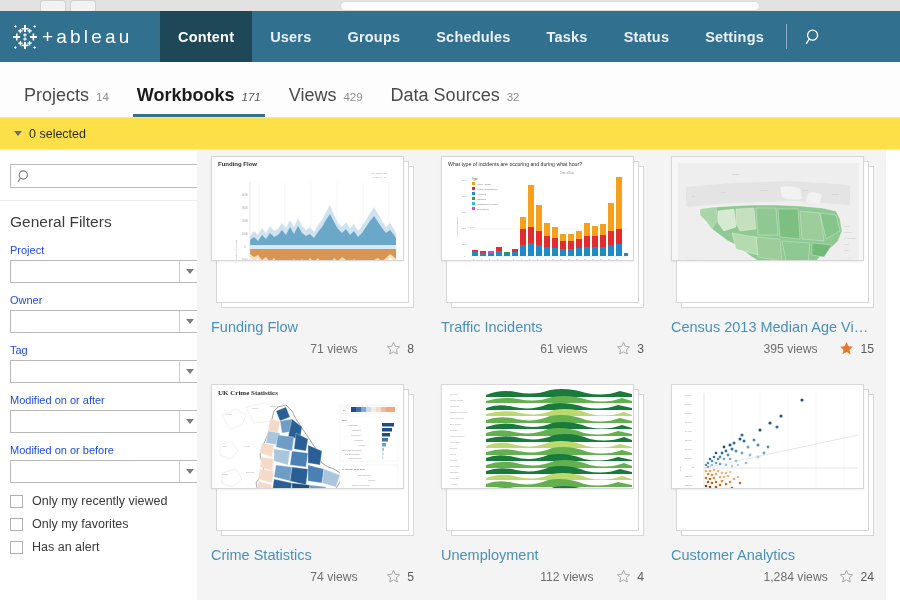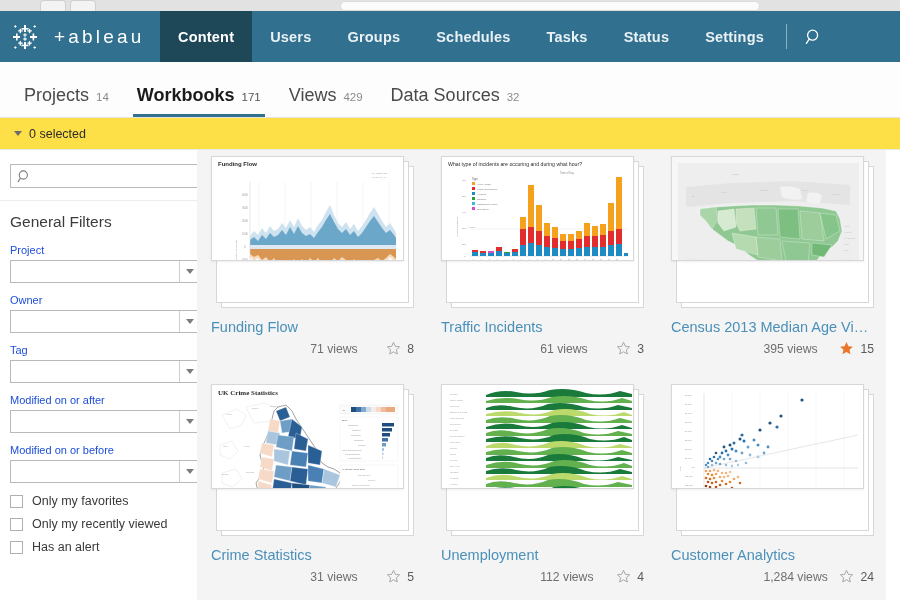--- a/index.html
+++ b/index.html
@@ -59,21 +59,21 @@
     display: flex;
     align-items: center;
     padding-left: 12px;
     box-sizing: border-box;
   }
   .logo-mark { width: 26px; height: 26px; flex: none; }
   .logo-text {
     color: #ffffff;
     font-size: 19px;
     letter-spacing: 3.2px;
-    margin-left: 16px;
+    margin-left: 4px;
     font-weight: 400;
     white-space: nowrap;
   }
   .nav-items {
     display: flex;
     align-items: stretch;
   }
   .nav-item {
     display: flex;
     align-items: center;
@@ -128,21 +128,21 @@
   }
   .type-tab.active .tt-label {
     color: #1b1b1b;
     font-weight: 700;
   }
   .type-tab .tt-count {
     font-size: 11.5px;
     color: #8a8a8a;
     margin-left: 7px;
   }
-  .type-tab.active .tt-count { color: #555; }
+  .type-tab.active .tt-count { color: #555; font-style: italic; }
   .type-tab.active::after {
     content: "";
     position: absolute;
     left: 10px; right: 10px;
     bottom: 0;
     height: 3px;
     background: #31708f;
   }
 
   
@@ -473,25 +473,25 @@
     <div class="sb-field-label">Modified on or before</div>
     <div class="sb-select">
       <span class="sel-val"></span>
       <span class="sel-arrow">
           <i></i>
         </span>
     </div>
 
     <div class="sb-check-row">
       <span class="sb-check"></span>
-      <span class="sb-check-label">Only my favorites</span>
+      <span class="sb-check-label">Only my recently viewed</span>
     </div>
     <div class="sb-check-row">
       <span class="sb-check"></span>
-      <span class="sb-check-label">Only my recently viewed</span>
+      <span class="sb-check-label">Only my favorites</span>
     </div>
     <div class="sb-check-row">
       <span class="sb-check"></span>
       <span class="sb-check-label">Has an alert</span>
     </div>
   </div>
 </div>
 
 <div class="grid">
 
@@ -916,21 +916,21 @@
                   <text x="148" y="106">Sexual offences</text>
                 <text x="141" y="111">Fraud and Forgery</text>
               </g>
             </g>
           </svg>
         </div>
       </div>
     </div>
     <div class="card-title">Crime Statistics</div>
     <div class="card-meta">
-      <span class="card-views">31 views</span>
+      <span class="card-views">74 views</span>
       <span class="fav">
         <svg width="15" height="15" viewBox="0 0 15 15">
           <path d="M7.5 1.3 L9.3 5.3 L13.6 5.8 L10.4 8.7 L11.3 13 L7.5 10.8 L3.7 13 L4.6 8.7 L1.4 5.8 L5.7 5.3 Z" fill="none" stroke="#a9a9a9" stroke-width="1"></path>
         </svg>
         <span class="fav-count">5</span>
       </span>
     </div>
   </div>
 
   <div class="card" style="left:244px; top:234px;">

